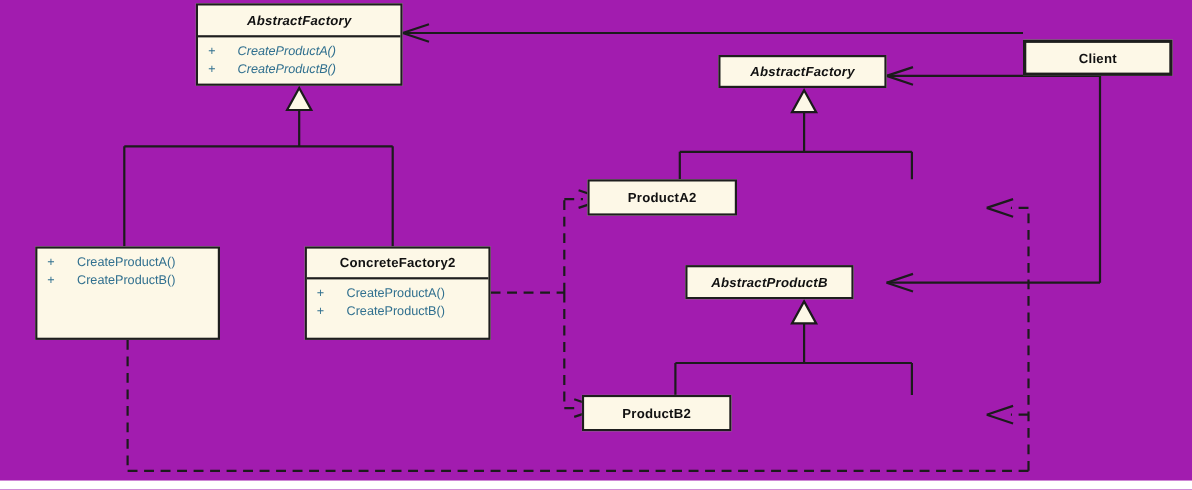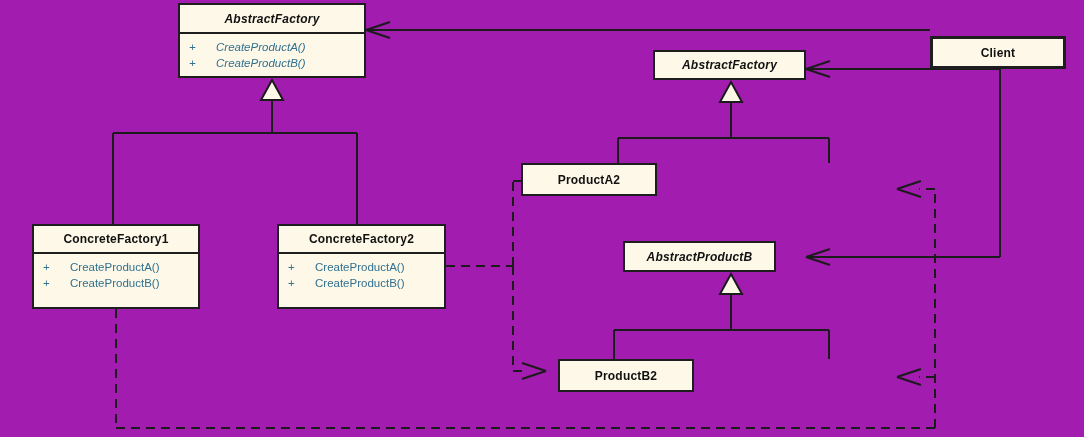--- a/index.html
+++ b/index.html
@@ -106,27 +106,26 @@
   </div>
 
   <div class="uml-class thick" style="left:930px;top:13px;width:136px;height:33px">
     <div class="uml-title fill">Client</div>
   </div>
 
   <div class="uml-class" style="left:653px;top:50px;width:153px;height:30px">
     <div class="uml-title it fill">AbstractFactory</div>
   </div>
 
-  <div class="uml-class" style="left:521px;top:163px;width:136px;height:33px">
+  <div class="uml-class" style="left:534px;top:163px;width:136px;height:33px">
     <div class="uml-title fill">ProductA2</div>
   </div>
 
 
   <div class="uml-class" style="left:32px;top:224px;width:168px;height:85px">
-    <div class="uml-title comp" style="height:26px">ConcreteFactory1</div>
     <div class="uml-methods">
       <div class="uml-method">
         <span class="vis">+</span>
         <span>CreateProductA()</span>
       </div>
       <div class="uml-method">
         <span class="vis">+</span>
         <span>CreateProductB()</span>
       </div>
     </div>
@@ -143,18 +142,18 @@
         <span class="vis">+</span>
         <span>CreateProductB()</span>
       </div>
     </div>
   </div>
 
   <div class="uml-class" style="left:623px;top:241px;width:153px;height:31px">
     <div class="uml-title it fill">AbstractProductB</div>
   </div>
 
-  <div class="uml-class" style="left:558px;top:359px;width:136px;height:33px">
+  <div class="uml-class" style="left:529px;top:359px;width:136px;height:33px">
     <div class="uml-title fill">ProductB2</div>
   </div>
 
 
 </div>
 
 </body></html>

